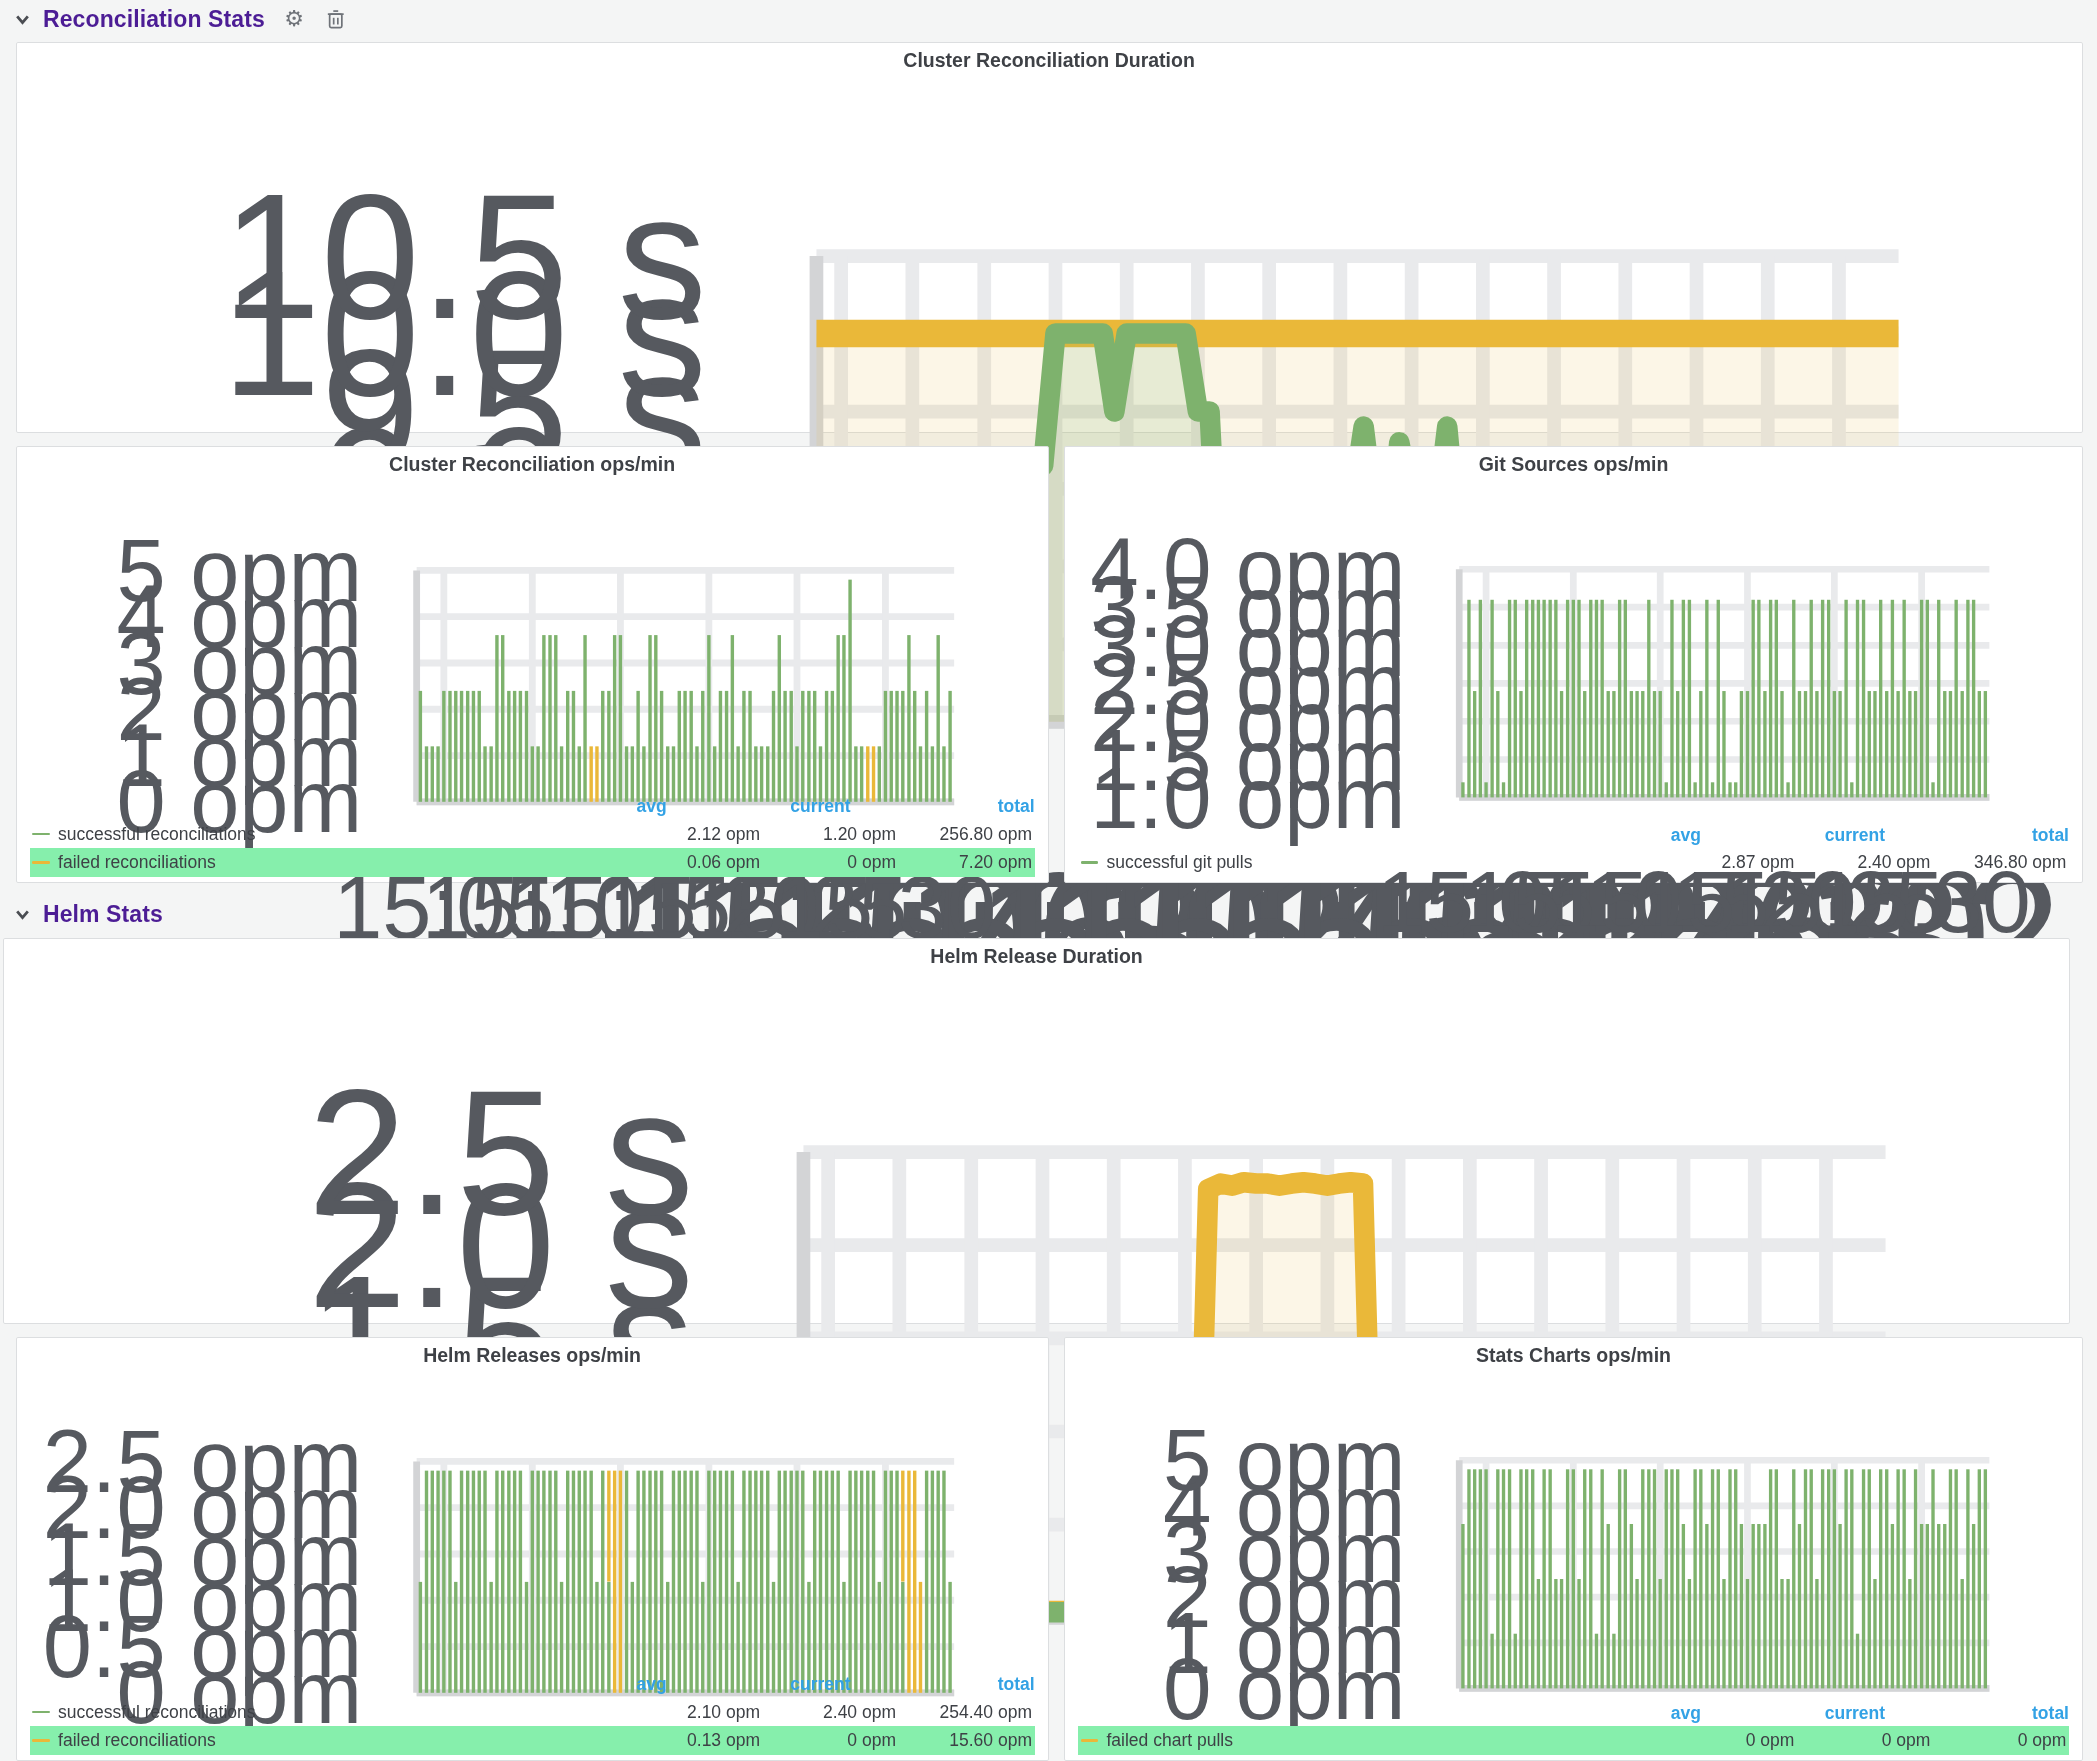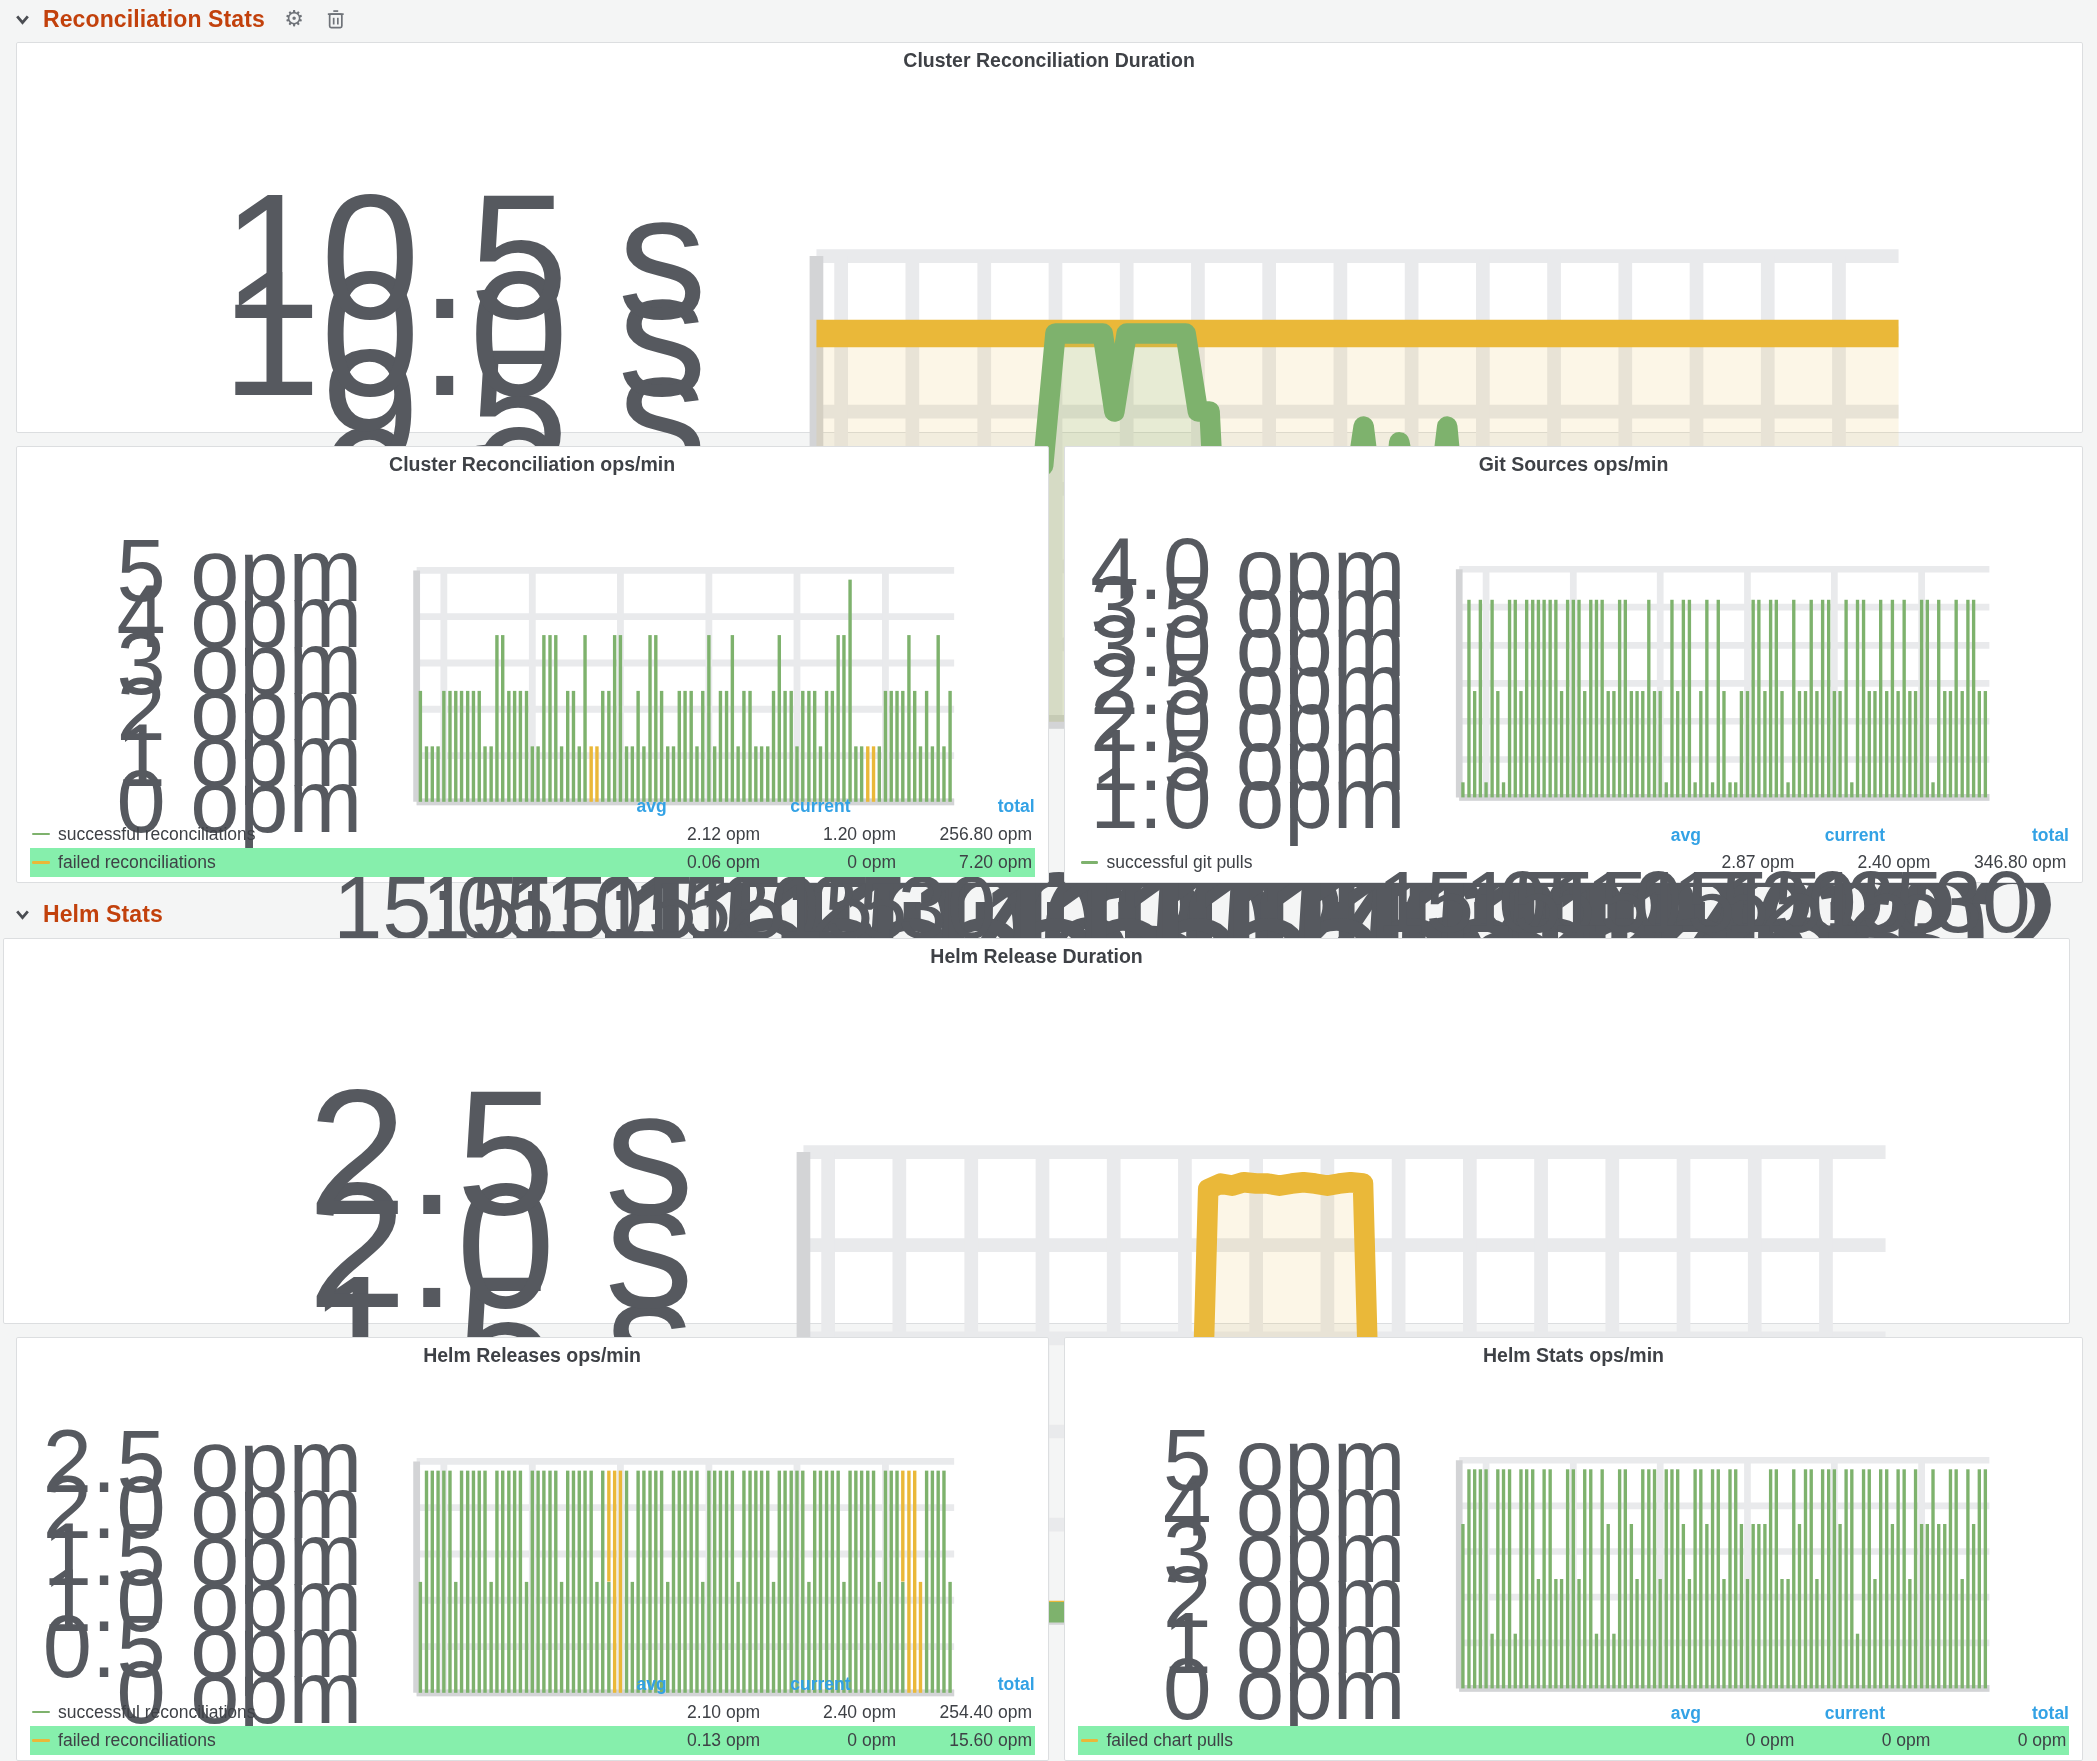--- a/index.html
+++ b/index.html
@@ -3,21 +3,21 @@
 <meta charset="utf-8">
 <style>
   html,body{margin:0;padding:0;}
   body{
     width:2097px;height:1761px;position:relative;
     background:#f4f5f5;
     font-family:"Liberation Sans",sans-serif;
     color:#3e4146;overflow:hidden;
   }
   .section-header{position:absolute;display:flex;align-items:center;gap:11.7px;}
-  .section-title{font-size:23px;font-weight:700;color:#c2410c;letter-spacing:0.1px;}
+  .section-title{font-size:23px;font-weight:700;color:#4c1d95;letter-spacing:0.1px;}
   .hicon{color:#6f7379;display:flex;align-items:center;cursor:pointer;}
   .chev{width:17px;height:17px;stroke:#4a4d52;stroke-width:2.6;fill:none;}
   .panel{position:absolute;background:#ffffff;border:1.3px solid #dcdee0;border-radius:1.9px;}
   .panel-title{height:35px;display:flex;align-items:center;justify-content:center;
     font-size:19.5px;font-weight:600;color:#3e4146;}
   .chart{position:absolute;left:5.2px;right:5.2px;width:auto;height:auto;}
   svg.chart text{font-family:"Liberation Sans",sans-serif;font-size:26px;fill:#56595f;}
   .legend{position:absolute;left:13px;right:13px;bottom:5.2px;font-size:17.5px;}
   .legend-header{display:flex;align-items:center;height:26px;gap:48px;}
   .legend-header .lcol{font-weight:700;color:#33a2e5;}
@@ -591,21 +591,21 @@
       <span class="dash" style="background: rgb(234, 184, 57);"></span>
       <span class="llabel">failed reconciliations</span>
       <span class="lcol">0.13 opm</span>
       <span class="lcol">0 opm</span>
       <span class="lcol">15.60 opm</span>
     </div>
   </div>
 </div>
 
 <div class="panel" style="left:1064px;top:1337px;width:1017px;height:422px;">
-  <div class="panel-title">Helm Stats ops/min</div>
+  <div class="panel-title">Stats Charts ops/min</div>
   <svg class="chart" style="top:35px;bottom:97px;" viewBox="0 0 300 150">
       <line x1="116" x2="274" y1="94.0" y2="94.0" stroke="#e9eaec" stroke-width="2"></line>
       <line x1="116" x2="274" y1="80.4" y2="80.4" stroke="#e9eaec" stroke-width="2"></line>
       <line x1="116" x2="274" y1="66.8" y2="66.8" stroke="#e9eaec" stroke-width="2"></line>
       <line x1="116" x2="274" y1="53.2" y2="53.2" stroke="#e9eaec" stroke-width="2"></line>
       <line x1="116" x2="274" y1="39.6" y2="39.6" stroke="#e9eaec" stroke-width="2"></line>
       <line x1="116" x2="274" y1="26.0" y2="26.0" stroke="#e9eaec" stroke-width="2"></line>
       <line x1="124.0" x2="124.0" y1="26" y2="94" stroke="#e9eaec" stroke-width="2"></line>
       <line x1="150.0" x2="150.0" y1="26" y2="94" stroke="#e9eaec" stroke-width="2"></line>
       <line x1="175.9" x2="175.9" y1="26" y2="94" stroke="#e9eaec" stroke-width="2"></line>

